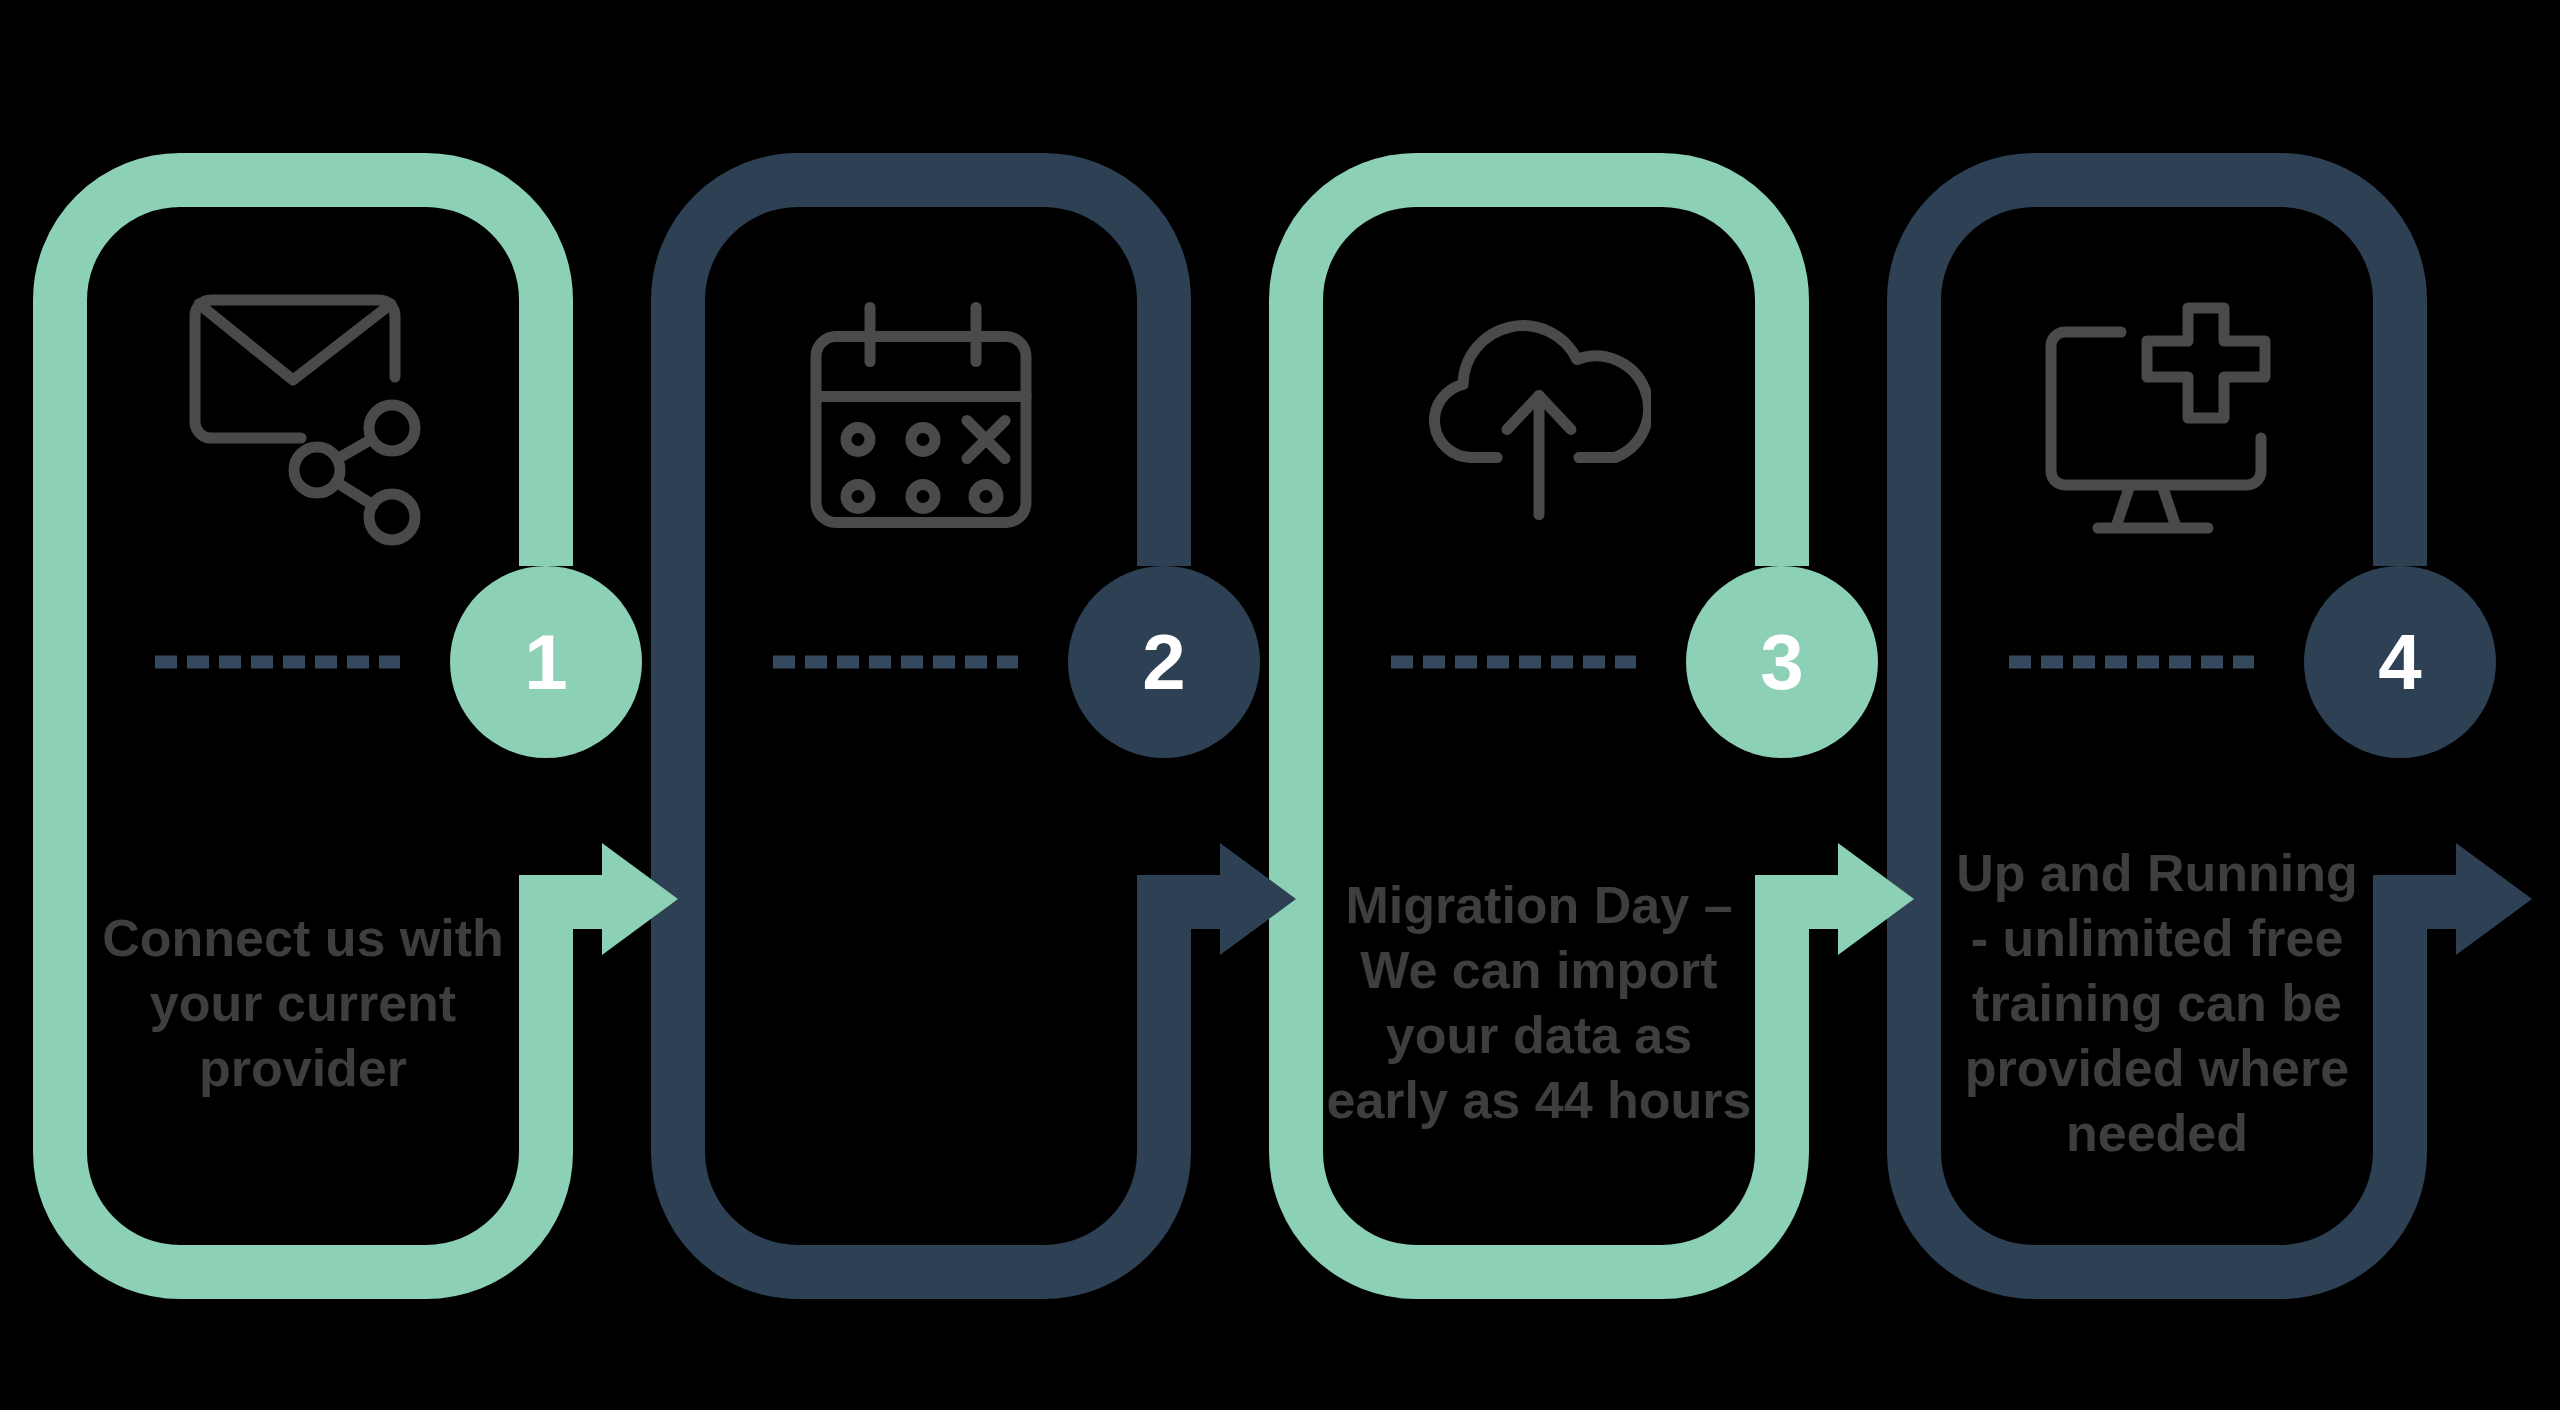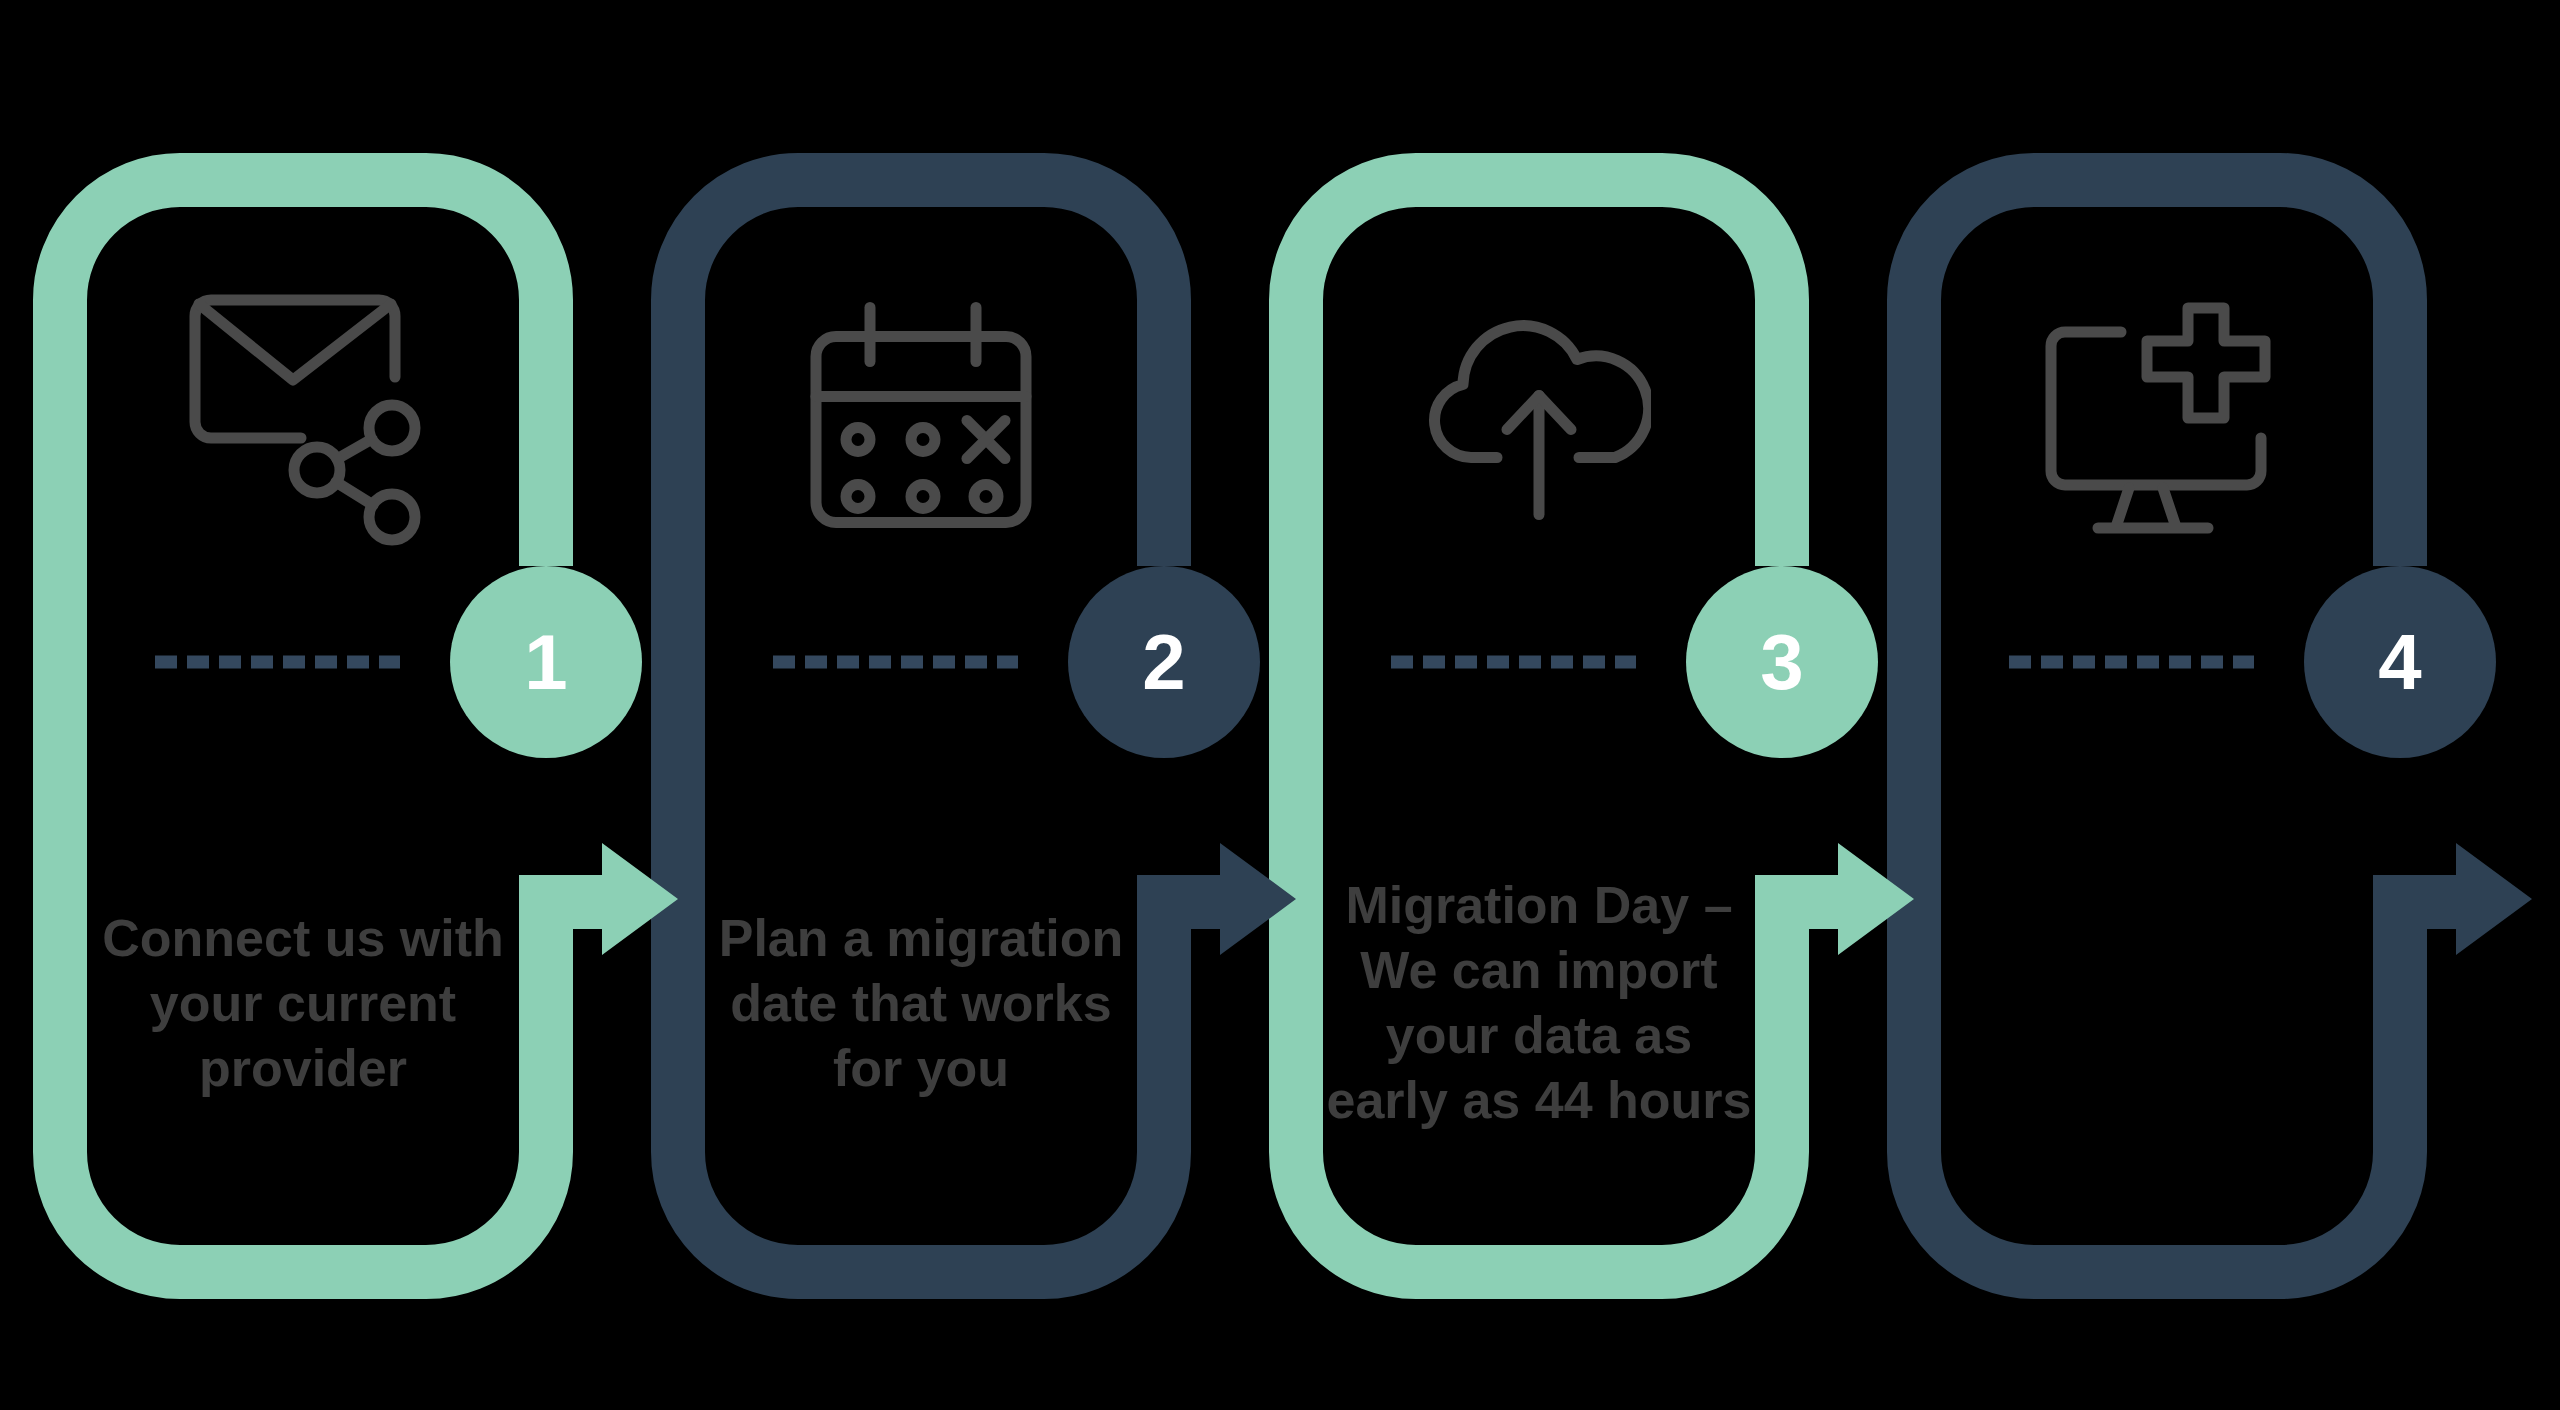--- a/index.html
+++ b/index.html
@@ -141,23 +141,20 @@
         <circle cx="54" cy="138" r="12"></circle>
         <circle cx="119" cy="138" r="12"></circle>
         <line x1="163" y1="119" x2="201" y2="157"></line>
         <line x1="201" y1="119" x2="163" y2="157"></line>
         <circle cx="54" cy="195" r="12"></circle>
         <circle cx="119" cy="195" r="12"></circle>
         <circle cx="182" cy="195" r="12"></circle>
       </svg>
     </div>
     <div class="badge-number">2</div>
-    <div class="card-text">Plan a migration
-date that works
-for you</div>
   </div>
 
   <div class="card card--teal card-3">
     <svg class="outline-svg" viewBox="0 0 690 1410">
       <path class="outline-path" d="M546,566 L546,300 A120,120 0 0 0 426,180 L180,180 A120,120 0 0 0 60,300 L60,1152 A120,120 0 0 0 180,1272 L426,1272 A120,120 0 0 0 546,1152 L546,875"></path>
       <line class="dash-line" x1="155" y1="662" x2="400" y2="662"></line>
       <polygon class="arrow-shape" points="519,875 602,875 602,843 678,899 602,955 602,929 519,929"></polygon>
       <circle class="badge-circle" cx="546" cy="662" r="96"></circle>
     </svg>
     <div class="icon-wrap">
@@ -184,15 +181,20 @@
     <div class="icon-wrap">
       <svg class="icon-svg" width="232" height="236" viewBox="0 0 232 236">
         <path d="M80,32 L24,32 A14,14 0 0 0 10,46 L10,171 A14,14 0 0 0 24,185 L206,185 A14,14 0 0 0 220,171 L220,138"></path>
         <path d="M147,8 L183,8 L183,41 L224,41 L224,77 L183,77 L183,118 L147,118 L147,77 L106,77 L106,41 L147,41 Z"></path>
         <line x1="88" y1="188" x2="76" y2="224"></line>
         <line x1="122" y1="188" x2="134" y2="224"></line>
         <line x1="57" y1="228" x2="167" y2="228"></line>
       </svg>
     </div>
     <div class="badge-number">4</div>
+    <div class="card-text">Up and Running
+- unlimited free
+training can be
+provided where
+needed</div>
   </div>
 
 </div>
 
 </body></html>

